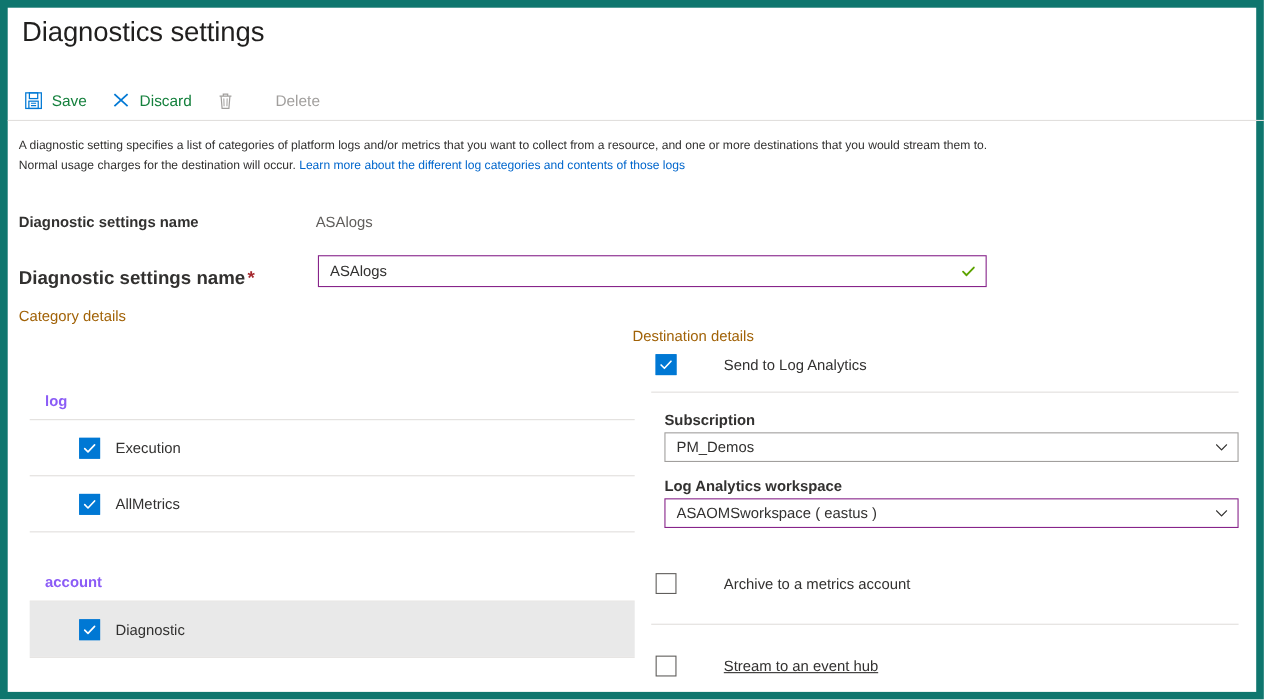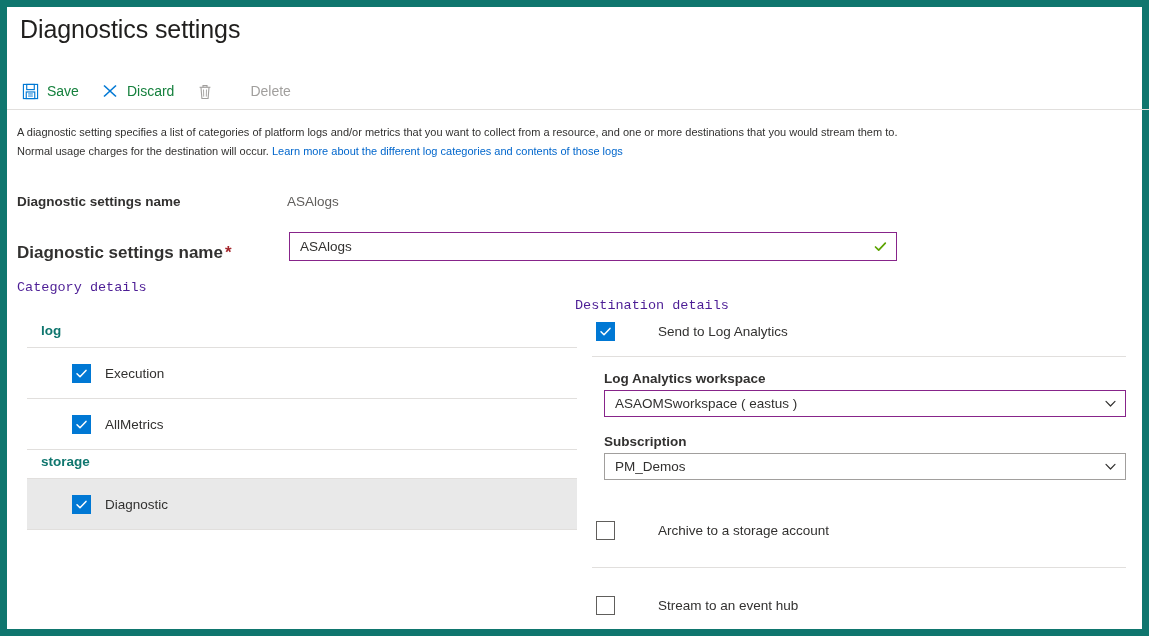--- a/index.html
+++ b/index.html
@@ -174,42 +174,42 @@
     display: inline-flex;
     align-items: center;
     justify-content: center;
     margin-right: 2px;
   }
 
   
   .col-head {
     position: absolute;
     font-size: 13.5px;
-    color: #4c1d95;
-    white-space: nowrap;
-    font-family: Liberation Mono, monospace;
+    color: #a16207;
+    white-space: nowrap;
   }
   #cat-head { left: 10px; top: 273px; }
   #dest-head { left: 568px; top: 291px; }
 
   
   .cat-col {
     position: absolute;
     left: 20px;
     top: 312px;
     width: 550px;
   }
   .cat-group {
     font-size: 13.5px;
     font-weight: bold;
-    color: #0f766e;
+    color: #8b5cf6;
     padding: 0 0 0 14px;
     height: 28px;
     line-height: 24px;
     box-sizing: border-box;
+    margin-top: 34px;
   }
   .cat-divider {
     height: 1px;
     background: #e1dfdd;
     width: 100%;
   }
   .cat-item {
     height: 50px;
     display: flex;
     align-items: center;
@@ -374,21 +374,21 @@
     <div class="cat-item">
       <span class="cb checked">
         <svg width="13" height="13" viewBox="0 0 13 13">
           <path d="M2 6.8 L5 9.8 L11 3.4" fill="none" stroke="#ffffff" stroke-width="1.5" stroke-linecap="round" stroke-linejoin="round"></path>
         </svg>
       </span>
       <span>AllMetrics</span>
     </div>
     <div class="cat-divider"></div>
 
-    <div class="cat-group">storage</div>
+    <div class="cat-group">account</div>
     <div class="cat-divider"></div>
 
     <div class="cat-item selected">
       <span class="cb checked">
         <svg width="13" height="13" viewBox="0 0 13 13">
           <path d="M2 6.8 L5 9.8 L11 3.4" fill="none" stroke="#ffffff" stroke-width="1.5" stroke-linecap="round" stroke-linejoin="round"></path>
         </svg>
       </span>
       <span>Diagnostic</span>
     </div>
@@ -399,51 +399,51 @@
 
     <div class="dest-check-row">
       <span class="cb checked">
         <svg width="13" height="13" viewBox="0 0 13 13">
           <path d="M2 6.8 L5 9.8 L11 3.4" fill="none" stroke="#ffffff" stroke-width="1.5" stroke-linecap="round" stroke-linejoin="round"></path>
         </svg>
       </span>
       <span>Send to Log Analytics</span>
     </div>
     <div class="dest-divider" style="margin-top:9px;"></div>
+
+    <div class="field-block" style="margin-top:17px;">
+      <div class="field-label">Subscription</div>
+      <div class="select-box">
+        <span class="sel-val">PM_Demos</span>
+        <span class="chev">
+          <svg width="13" height="13" viewBox="0 0 13 13">
+            <path d="M2 4.4 L6.5 9 L11 4.4" fill="none" stroke="#323130" stroke-width="1.2" stroke-linecap="round" stroke-linejoin="round"></path>
+          </svg>
+        </span>
+      </div>
+    </div>
 
     <div class="field-block" style="margin-top:14px;">
       <div class="field-label">Log Analytics workspace</div>
       <div class="select-box accent">
         <span class="sel-val">ASAOMSworkspace ( eastus )</span>
         <span class="chev">
           <svg width="13" height="13" viewBox="0 0 13 13">
             <path d="M2 4.4 L6.5 9 L11 4.4" fill="none" stroke="#323130" stroke-width="1.2" stroke-linecap="round" stroke-linejoin="round"></path>
           </svg>
         </span>
       </div>
     </div>
 
-    <div class="field-block" style="margin-top:17px;">
-      <div class="field-label">Subscription</div>
-      <div class="select-box">
-        <span class="sel-val">PM_Demos</span>
-        <span class="chev">
-          <svg width="13" height="13" viewBox="0 0 13 13">
-            <path d="M2 4.4 L6.5 9 L11 4.4" fill="none" stroke="#323130" stroke-width="1.2" stroke-linecap="round" stroke-linejoin="round"></path>
-          </svg>
-        </span>
-      </div>
-    </div>
-
     <div class="dest-check-row" style="margin-top:34px;">
       <span class="cb unchecked"></span>
-      <span>Archive to a storage account</span>
+      <span>Archive to a metrics account</span>
     </div>
     <div class="dest-divider" style="margin-top:21px;"></div>
 
-    <div class="dest-check-row" style="margin-top:21px;">
+    <div class="dest-check-row" style="margin-top:21px;text-decoration:underline;">
       <span class="cb unchecked"></span>
       <span>Stream to an event hub</span>
     </div>
 
   </div>
 
 </div>
 
 </body></html>

